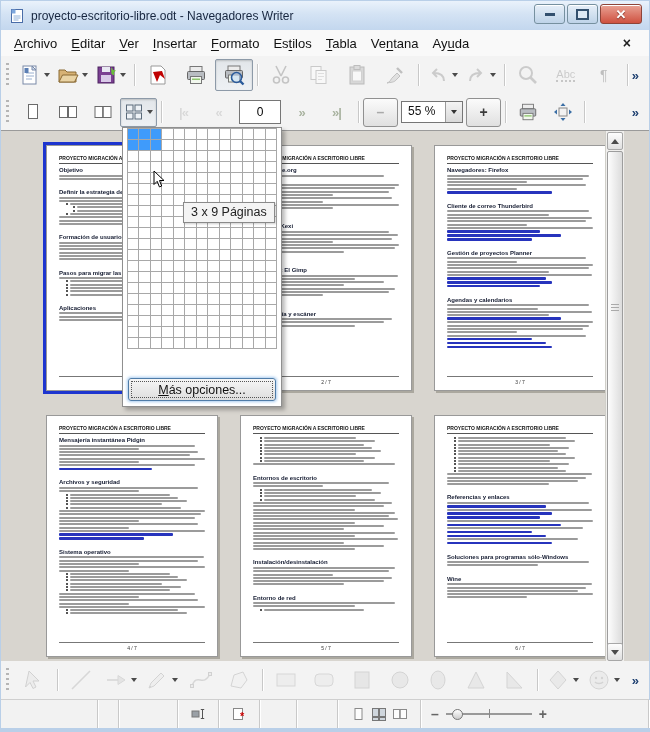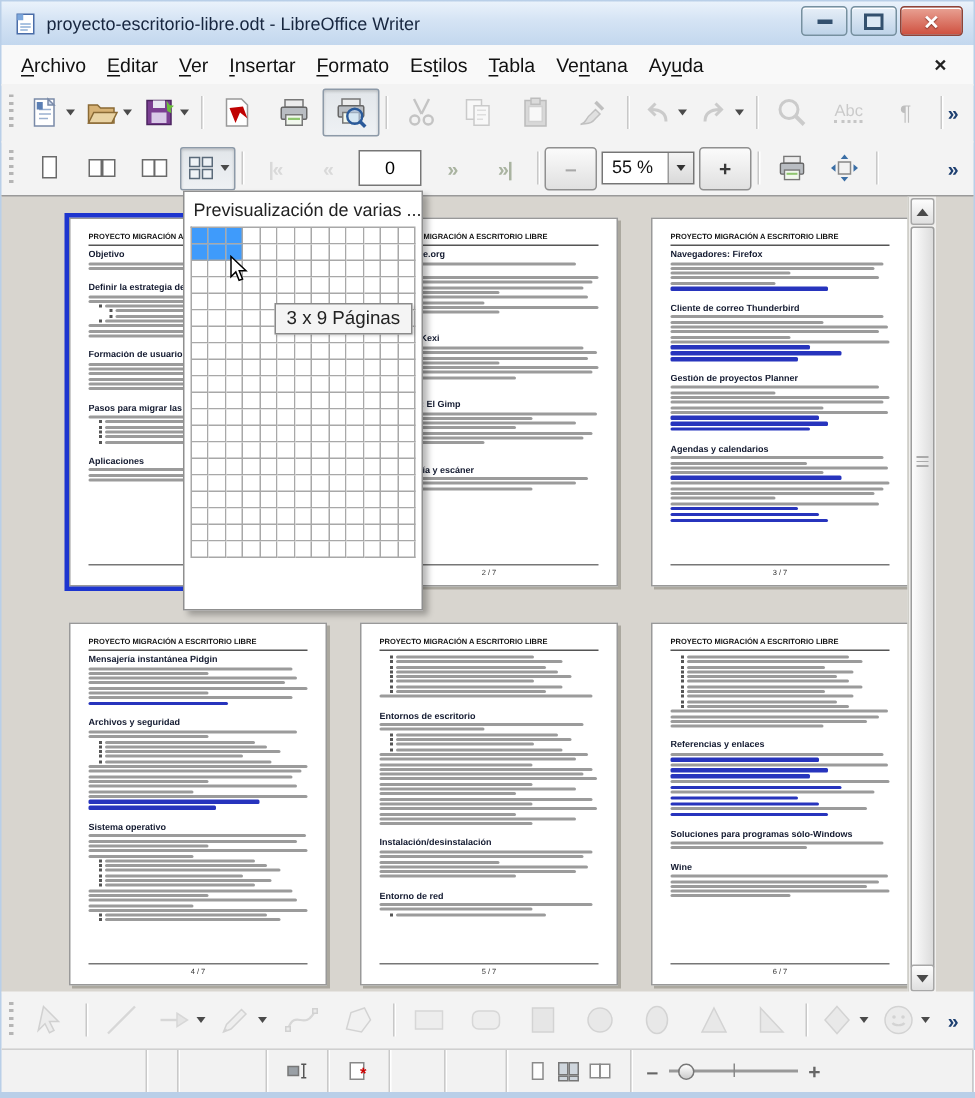--- a/index.html
+++ b/index.html
@@ -108,21 +108,21 @@
 <div id="win">
 
   <div id="titlebar">
     <span class="tico">
         <svg viewBox="0 0 16 16">
           <rect x="2.5" y="1.5" width="11" height="13" fill="#fff" stroke="#4a6da8"></rect>
           <path d="M2.5 1.5h4v4h-4z" fill="#7da7dc"></path>
           <path d="M4.5 8h7M4.5 10h7M4.5 12h5" stroke="#8fb0d8" stroke-width="1"></path>
         </svg>
       </span>
-    <span class="ttl">proyecto-escritorio-libre.odt - LibreOffice Writer</span>
+    <span class="ttl">proyecto-escritorio-libre.odt - Navegadores Writer</span>
   </div>
   <div id="winbtns">
     <div class="wbtn">
         <span class="mini"></span>
       </div>
     <div class="wbtn">
         <span class="maxi"></span>
       </div>
     <div class="wbtn close">
         <span class="x">✕</span>
@@ -808,21 +808,20 @@
       <div id="sc-thumb">
           <div id="sc-grip"></div>
         </div>
       <div id="sc-down" class="sc-btn">
           <span class="sc-tri-dn"></span>
         </div>
     </div>
   </div>
 
   <div id="popup">
-    <div id="popup-title">Previsualización de varias ...</div>
     <div id="popup-grid">
         <div class="cell sel" style="background: rgb(63, 155, 251);"></div>
         <div class="cell sel" style="background: rgb(63, 155, 251);"></div>
         <div class="cell sel" style="background: rgb(63, 155, 251);"></div>
         <div class="cell"></div>
         <div class="cell"></div>
         <div class="cell"></div>
         <div class="cell"></div>
         <div class="cell"></div>
         <div class="cell"></div>
@@ -1075,20 +1074,23 @@
         <div class="cell"></div>
         <div class="cell"></div>
         <div class="cell"></div>
         <div class="cell"></div>
         <div class="cell"></div>
       </div>
     <div id="tooltip">3 x 9 Páginas</div>
     <div id="cursor"><svg width="15" height="20" viewBox="0 0 15 20">
           <path d="M2 1v13.5l3.2-3.2 2.2 5.6 2.3-.9-2.2-5.5H12z" fill="#fff" stroke="#000" stroke-width="1"></path>
         </svg></div>
+    <div id="more-btn">
+        <span><u>M</u>ás opciones...</span>
+      </div>
   </div>
 
   <div id="tb3" class="toolbar">
     <div class="grip"></div>
   <div class="tb-btn disabled">
         <span class="tb-ico">
           <svg viewBox="0 0 24 24">
             <path d="M7 3l10 10h-6l3 6-3 1.5-3-6-4.5 4.5z" fill="#e0e0e0" stroke="#999"></path>
           </svg>
         </span>

